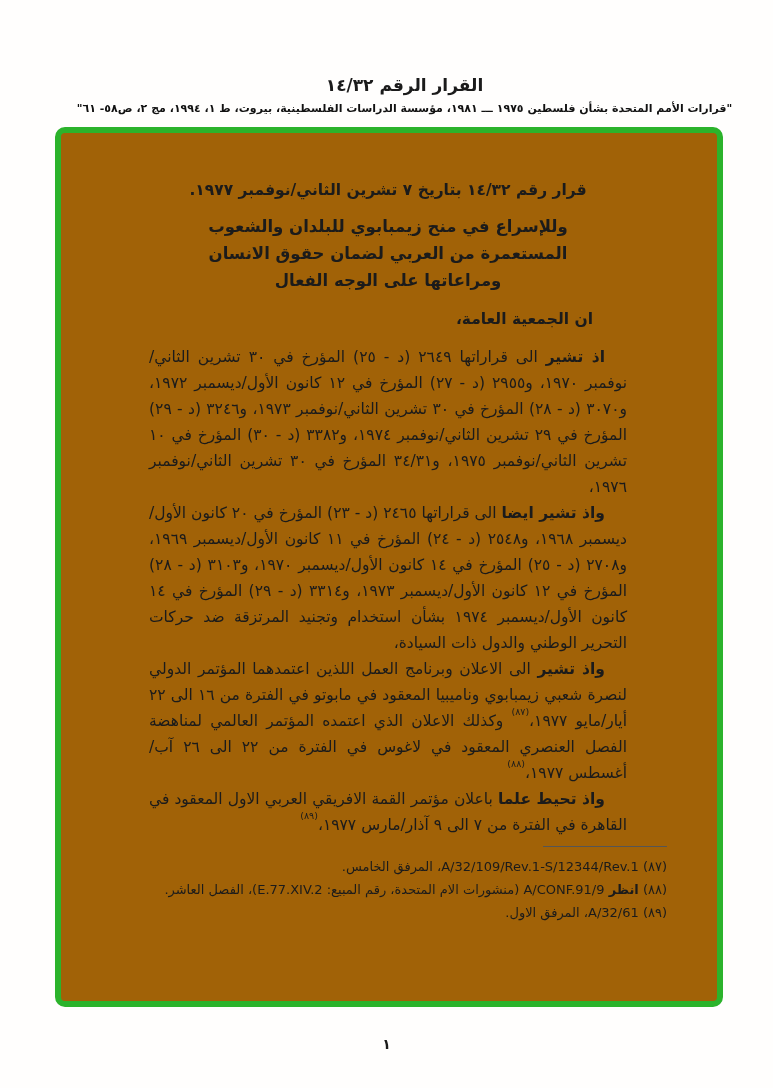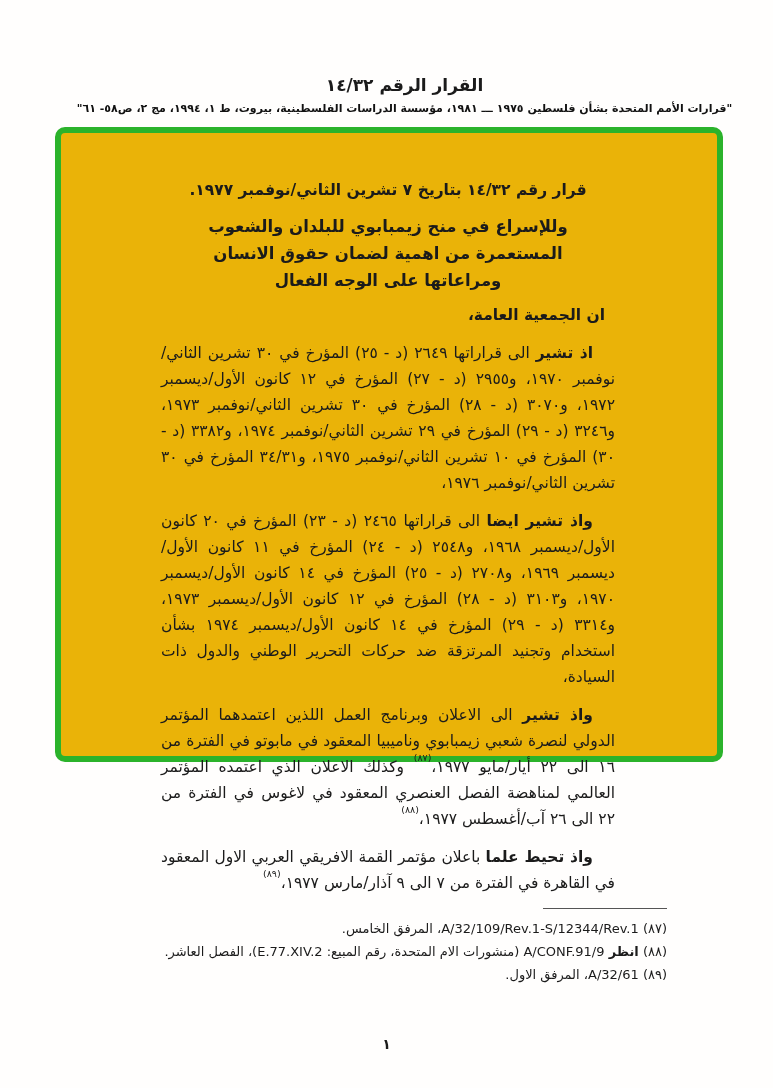--- a/index.html
+++ b/index.html
@@ -7,29 +7,29 @@
     position:relative; width:773px; height:1088px; background:#fffefd;
     font-family:"DejaVu Sans", sans-serif; color:#1b1b1b; overflow:hidden;
     direction:rtl;
   }
   
   .hdr { position:absolute; top:74px; left:0; right:0; text-align:center;margin-left:36px; }
   .doc-title { font-size:17px; font-weight:bold; line-height:22px; }
   .doc-citation { font-size:11px; font-weight:bold; line-height:16px; margin-top:5px; color:#111; }
   
   .frame {
-    position:absolute; left:55px; top:127px; width:668px; height:635px;
+    position:absolute; left:55px; top:127px; width:668px; height:880px;
     border:6px solid #3b82f6; border-radius:10px; box-sizing:border-box;
-    background:#eab308;
+    background:#a16207;
   }
   .content { position:absolute; top:46px; right:90px; width:478px; direction:rtl; }
   .intro { margin:0 0 12px 0; font-size:15.5px; font-weight:bold; text-align:center; line-height:22px; }
   .res-heading { margin:0 0 8px 0; font-size:16.5px; font-weight:bold; text-align:center; line-height:27px; }
-  .salutation { margin:0; font-size:15.5px; font-weight:bold; line-height:26px; text-indent:22px; }
-  .para { margin:12px; font-size:15.5px; line-height:26px; text-align:justify; text-indent:22px; }
+  .salutation { margin:12px; font-size:15.5px; font-weight:bold; line-height:26px; text-indent:22px; }
+  .para { margin:0; font-size:15.5px; line-height:26px; text-align:justify; text-indent:22px; }
   .para strong { font-weight:bold; }
   sup.ref { font-size:9.5px; line-height:0; position:relative; top:-5px; letter-spacing:0; }
   
   .footnotes { margin:8px -40px 0 0; width:518px; direction:rtl; }
   .fn-separator { width:124px; border-top:1.4px solid #555; margin-bottom:8px; }
   .fn { margin:0; font-size:13px; line-height:23px; text-align:right;
         padding-right:64px; text-indent:-64px; }
   .fn .fn-marker { white-space:nowrap; }
   .fn strong { font-weight:bold;text-align:right; }
   
@@ -46,21 +46,21 @@
     <div class="doc-citation">"قرارات الأمم المتحدة بشأن فلسطين ١٩٧٥ ـــ ١٩٨١، مؤسسة الدراسات الفلسطينية، بيروت، ط ١، ١٩٩٤، مج ٢، ص٥٨- ٦١"</div>
   </div>
 
   <div class="frame" style="border-color: rgb(43, 179, 43);">
     <div class="content">
 
       <p class="intro">قرار رقم ١٤/٣٢ بتاريخ ٧ تشرين الثاني/نوفمبر ١٩٧٧.</p>
 
       <div class="res-heading">
         <div>وللإسراع في منح زيمبابوي للبلدان والشعوب</div>
-        <div>المستعمرة من اهمية لضمان حقوق الانسان</div>
+        <div>المستعمرة من العربي لضمان حقوق الانسان</div>
         <div>ومراعاتها على الوجه الفعال</div>
       </div>
 
       <p class="salutation">ان الجمعية العامة،</p>
 
       <p class="para"><strong>اذ تشير</strong><span> الى قراراتها ٢٦٤٩ (د - ٢٥) المؤرخ في ٣٠ تشرين الثاني/نوفمبر ١٩٧٠، و٢٩٥٥ (د - ٢٧) المؤرخ في ١٢ كانون الأول/ديسمبر ١٩٧٢، و٣٠٧٠ (د - ٢٨) المؤرخ في ٣٠ تشرين الثاني/نوفمبر ١٩٧٣، و٣٢٤٦ (د - ٢٩) المؤرخ في ٢٩ تشرين الثاني/نوفمبر ١٩٧٤، و٣٣٨٢ (د - ٣٠) المؤرخ في ١٠ تشرين الثاني/نوفمبر ١٩٧٥، و٣٤/٣١ المؤرخ في ٣٠ تشرين الثاني/نوفمبر ١٩٧٦،</span></p>
 
       <p class="para"><strong>واذ تشير ايضا</strong><span> الى قراراتها ٢٤٦٥ (د - ٢٣) المؤرخ في ٢٠ كانون الأول/ديسمبر ١٩٦٨، و٢٥٤٨ (د - ٢٤) المؤرخ في ١١ كانون الأول/ديسمبر ١٩٦٩، و٢٧٠٨ (د - ٢٥) المؤرخ في ١٤ كانون الأول/ديسمبر ١٩٧٠، و٣١٠٣ (د - ٢٨) المؤرخ في ١٢ كانون الأول/ديسمبر ١٩٧٣، و٣٣١٤ (د - ٢٩) المؤرخ في ١٤ كانون الأول/ديسمبر ١٩٧٤ بشأن استخدام وتجنيد المرتزقة ضد حركات التحرير الوطني والدول ذات السيادة،</span></p>
 
       <p class="para"><strong>واذ تشير</strong><span> الى الاعلان وبرنامج العمل اللذين اعتمدهما المؤتمر الدولي لنصرة شعبي زيمبابوي وناميبيا المعقود في مابوتو في الفترة من ١٦ الى ٢٢ أيار/مايو ١٩٧٧،</span><sup class="ref">(٨٧)</sup><span> وكذلك الاعلان الذي اعتمده المؤتمر العالمي لمناهضة الفصل العنصري المعقود في لاغوس في الفترة من ٢٢ الى ٢٦ آب/أغسطس ١٩٧٧،</span><sup class="ref">(٨٨)</sup></p>

